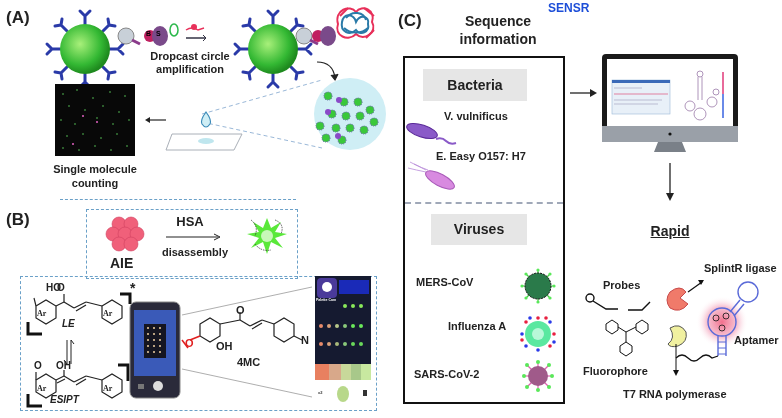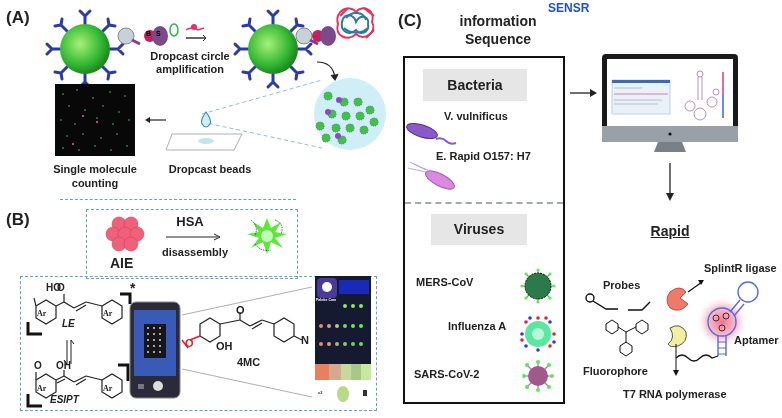--- a/index.html
+++ b/index.html
@@ -162,21 +162,20 @@
         <circle cx="42" cy="38" r="1"></circle>
         <circle cx="18" cy="60" r="1"></circle>
       </g>
   </svg>
 
   <div class="abs lbl ctr" style="left:35px;top:162px;width:120px;font-size:11px;line-height:14px;">
     <div>Single molecule</div>
     <div>counting</div>
   </div>
   <div class="abs lbl ctr" style="left:150px;top:162px;width:120px;font-size:11px;line-height:14px;">
-    <div>Dropcast beads</div>
   </div>
   <div class="abs" style="left:60px;top:199px;width:236px;border-top:1px dashed #6aa0c8;"></div>
 </div>
 
 <div>
   <div class="abs lbl panel-letter" style="left:6px;top:210px;">(B)</div>
 
   <div class="dashed-box" style="left:86px;top:209px;width:210px;height:68px;"></div>
   <svg style="left:105px;top:214px;" width="40" height="40" viewBox="0 0 40 40">
     <g fill="#f0607a" stroke="#d04060" stroke-width="0.6">
@@ -349,34 +348,34 @@
     </svg>
     <div class="abs lbl" style="left:1px;top:22px;font-size:3.5px;color:#fff;">Palette Cam</div>
     <div class="abs lbl" style="left:3px;top:114px;font-size:4px;color:#333;">x2</div>
   </div>
 </div>
 
 <div>
   <div class="abs lbl panel-letter" style="left:398px;top:11px;">(C)</div>
   <div class="abs lbl" style="left:548px;top:1px;font-size:12px;color:#1d4ed8;">SENSR</div>
   <div class="abs lbl ctr" style="left:443px;top:12px;width:110px;font-size:14px;line-height:18px;">
+    <div>Sequence</div>
     <div>information</div>
-    <div>Sequence</div>
   </div>
   <div class="abs lbl ctr" style="left:600px;top:12px;width:125px;font-size:14px;line-height:18px;">
   </div>
 
   <div class="abs" style="left:403px;top:56px;width:162px;height:348px;border:2px solid #111;box-sizing:border-box;"></div>
   <div class="abs lbl ctr" style="left:423px;top:69px;width:104px;height:32px;line-height:32px;background:#e6e6e6;font-size:14px;">Bacteria</div>
   <div class="abs lbl" style="left:444px;top:110px;font-size:11px;">V. vulnificus</div>
   <svg style="left:406px;top:123px;" width="52" height="24" viewBox="0 0 52 24">
     <ellipse cx="16" cy="8" rx="16" ry="6" transform="rotate(18 16 8)" fill="#8a5ac8" stroke="#5a2a98"></ellipse>
     <path d="M30 16 Q36 14 40 18 Q44 22 50 20" stroke="#8a5ac8" stroke-width="2" fill="none"></path>
   </svg>
-  <div class="abs lbl" style="left:436px;top:150px;font-size:11px;">E. Rapid O157: H7</div>
+  <div class="abs lbl" style="left:436px;top:150px;font-size:11px;">E. Easy O157: H7</div>
   <svg style="left:406px;top:160px;" width="52" height="34" viewBox="0 0 52 34">
     <g stroke="#b88ad8" stroke-width="0.8" fill="none">
       <path d="M4 2 Q12 6 20 10"></path>
         <path d="M2 8 Q10 10 20 12"></path>
         <path d="M8 4 Q16 8 22 10"></path>
     </g>
     <ellipse cx="34" cy="20" rx="16" ry="6" transform="rotate(28 34 20)" fill="#d88ae0" stroke="#a85ab8"></ellipse>
   </svg>
   <div class="abs" style="left:405px;top:202px;width:158px;border-top:2px dashed #a0a8b8;"></div>
   <div class="abs lbl ctr" style="left:431px;top:214px;width:96px;height:31px;line-height:31px;background:#e6e6e6;font-size:14px;">Viruses</div>

